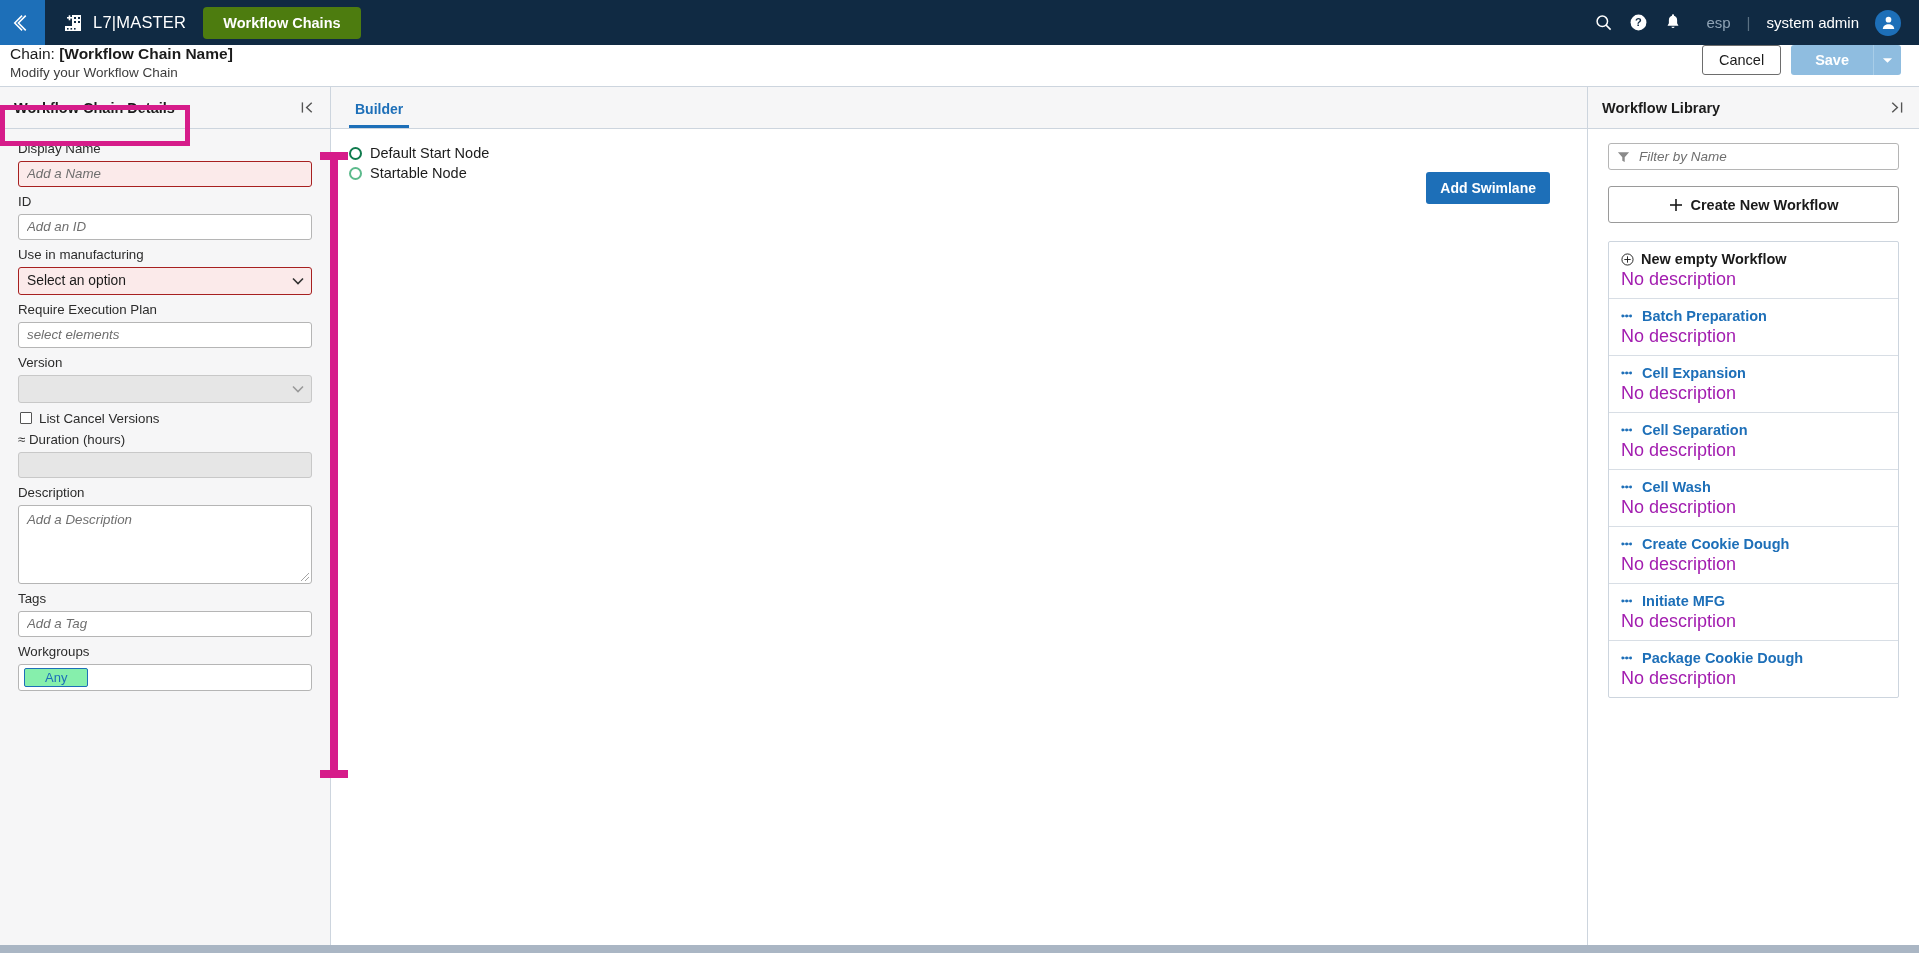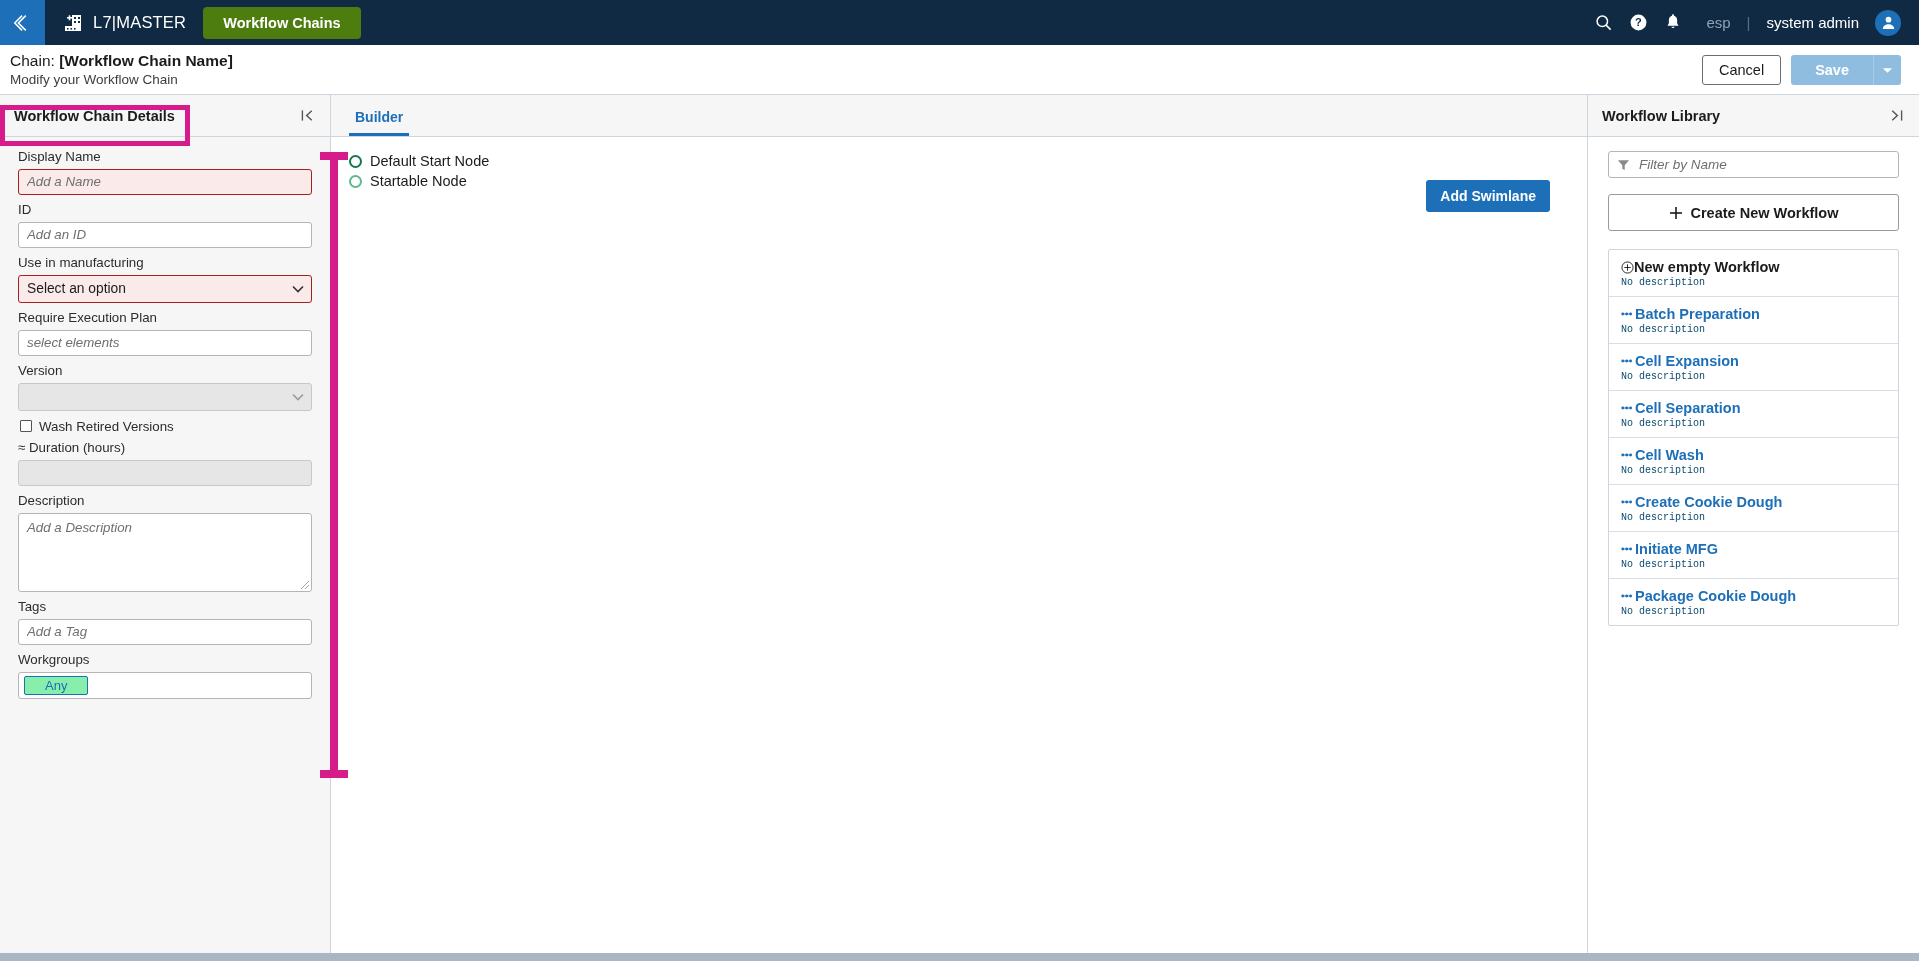--- a/index.html
+++ b/index.html
@@ -51,24 +51,24 @@
   .nav-sep { color: #5b7183; font-size: 15px; }
   .nav-user { color: #fff; font-size: 15px; white-space: nowrap; cursor: pointer;}
   .avatar {
     width: 26px; height: 26px; border-radius: 50%;
     background: #1d6fb8; display: flex;
     align-items: center; justify-content: center; cursor: pointer;
   }
 
   
   .subheader {
-    height: 50px; width: 100%;
+    height: 42px; width: 100%;
     background: #ffffff;
     border-bottom: 1px solid #cdd5de;
-    display: flex; align-items: center;
+    display: flex; align-items: flex-start;
     padding: 0 18px 0 10px;
     position: relative;
   }
   .sub-titles { display: flex; flex-direction: column; gap: 2px; }
   .sub-title { font-size: 15.5px; color: #1b1b1b; }
   .sub-title b { font-weight: bold; }
   .sub-sub { font-size: 13.5px; color: #3d3d3d; }
   .sub-actions { margin-left: auto; display: flex; align-items: center; gap: 10px; }
   .btn-cancel {
     border: 1px solid #6d6d6d; background: #fff; color: #1b1b1b;
@@ -248,26 +248,26 @@
     display: flex; align-items: center; justify-content: center; gap: 8px;
     cursor: pointer; margin-bottom: 18px;
     font-family: "Liberation Sans", sans-serif;
   }
   .lib-list { border: 1px solid #cdd5de; border-radius: 2px; }
   .lib-item {
     border-bottom: 1px solid #d8dee5;
     padding: 9px 12px 8px 12px; cursor: pointer;
   }
   .lib-item:last-child { border-bottom: none; }
-  .lib-title-row { display: flex; align-items: center; gap: 0; }
+  .lib-title-row { display: flex; align-items: center; gap: 7px; }
   .lib-title {
     font-size: 14.5px; font-weight: bold; color: #1d6fb8;
   }
   .lib-item.first .lib-title { color: #1b1b1b; }
-  .lib-desc { font-size: 10px; color: #0c4a6e; margin-top: 2px; font-family: Liberation Mono, monospace; }
+  .lib-desc { font-size: 18px; color: #a21caf; margin-top: 2px; }
 
   
   .bottom-strip { height: 8px; width: 100%; background: #aab6c4; }
 
   
   .anno-box {
     position: absolute; pointer-events: none; z-index: 60;
     border: 5px solid #d61c8a; background: transparent;
   }
   .anno-bracket { position: absolute; z-index: 60; pointer-events: none; }
@@ -403,21 +403,21 @@
           <span class="sel-caret">
             <svg width="12" height="9" viewBox="0 0 12 9">
                 <path d="M1 2 L6 7 L11 2" fill="none" stroke="#9a9a9a" stroke-width="1.6"></path>
               </svg>
           </span>
         </div>
       </div>
 
       <div class="check-row">
         <span class="chkbox"></span>
-        <span class="chk-label">Wash Retired Versions</span>
+        <span class="chk-label">List Cancel Versions</span>
       </div>
 
       <div class="field">
         <label class="field-label">≈ Duration (hours)</label>
         <input class="inp disabled" disabled="" style="">
       </div>
 
       <div class="field">
         <label class="field-label">Description</label>
         <div style="position:relative;width:294px;">

